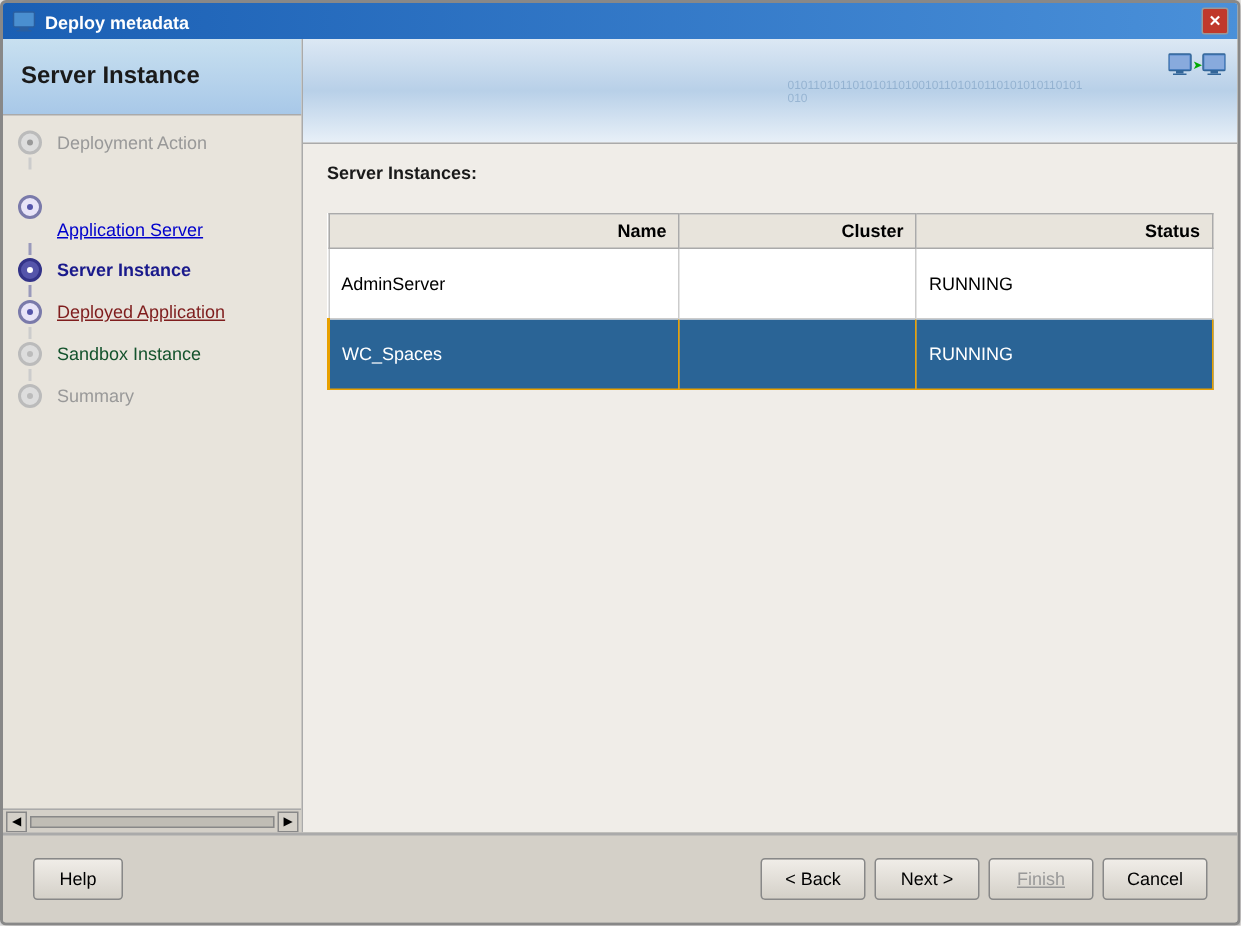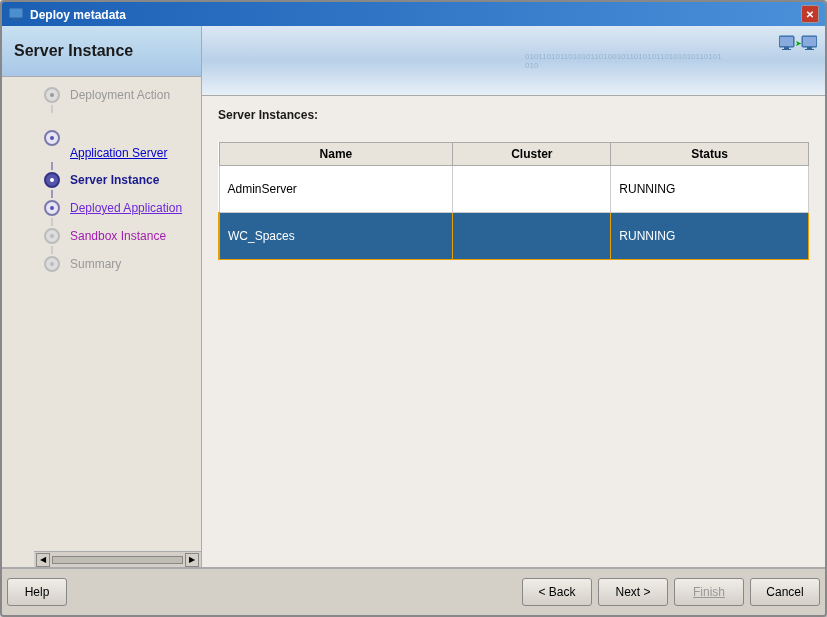--- a/index.html
+++ b/index.html
@@ -90,21 +90,20 @@
     .sidebar-items {
       flex: 1;
       padding: 8px 0;
       overflow-y: auto;
     }
     .sidebar-scroll-area {
       flex: 1;
       overflow: hidden;
       display: flex;
       flex-direction: column;
-      padding-left: 32px;
     }
     .sidebar-bottom-scroll {
       height: 16px;
       background: #d4d0c8;
       border-top: 1px solid #aaa;
       display: flex;
       align-items: center;
       padding: 0 2px;
       gap: 2px;
     }
@@ -180,21 +179,21 @@
     .data-table {
       width: 100%;
       border-collapse: collapse;
       background: white;
       border: 1px solid #aaa;
     }
     .data-table th {
       background: #e8e4dc;
       border: 1px solid #aaa;
       padding: 4px 8px;
-      text-align: center;
+      text-align: right;
       font-size: 12px;
       font-weight: bold;
     }
     .data-table td {
       border: 1px solid #ccc;
       padding: 16px 8px;
       font-size: 12px;
     }
     .row-normal {
       background: white;
@@ -205,27 +204,27 @@
       margin-top: 40px;
     }
     .row-selected td {
       border-color: #e8a000;
     }
     .row-selected td:first-child {
       border-left: 2px solid #e8a000;
     }
     
     .footer {
-      height: 48px;
+      height: 60px;
       background: #d4d0c8;
       border-top: 2px solid #aaa;
       display: flex;
       align-items: center;
       justify-content: space-between;
-      padding: 0 5px;
+      padding: 0 20px;
       flex-shrink: 0;
     }
     .footer-right {
       display: flex;
       gap: 6px;
     }
     .btn {
       min-width: 70px;
       height: 28px;
       padding: 0 12px;
@@ -368,37 +367,37 @@
           </div>
 
           <div class="step-row">
             <div class="step-left">
               <div class="icon-circle">
                 <svg width="8" height="8" viewBox="0 0 8 8">
                     <circle cx="4" cy="4" r="2" fill="#5555aa"></circle>
                   </svg>
               </div>
             </div>
-            <span class="step-label" style="color:#6d28d9; text-decoration:underline; cursor:pointer;">Deployed Application</span>
+            <span class="step-label" style="color:#7f1d1d; text-decoration:underline; cursor:pointer;">Deployed Application</span>
           </div>
           <div style="display:flex; flex-direction:row; padding:0 8px;">
             <div style="width:20px; display:flex; justify-content:center;">
                 <div class="vert-line disabled"></div>
               </div>
           </div>
 
           <div class="step-row">
             <div class="step-left">
               <div class="icon-circle disabled">
                 <svg width="8" height="8" viewBox="0 0 8 8">
                     <circle cx="4" cy="4" r="2" fill="#bbb"></circle>
                   </svg>
               </div>
             </div>
-            <span class="step-label disabled" style="color:#a21caf;">Sandbox Instance</span>
+            <span class="step-label disabled" style="color:#14532d;">Sandbox Instance</span>
           </div>
           <div style="display:flex; flex-direction:row; padding:0 8px;">
             <div style="width:20px; display:flex; justify-content:center;">
                 <div class="vert-line disabled"></div>
               </div>
           </div>
 
           <div class="step-row">
             <div class="step-left">
               <div class="icon-circle disabled">

